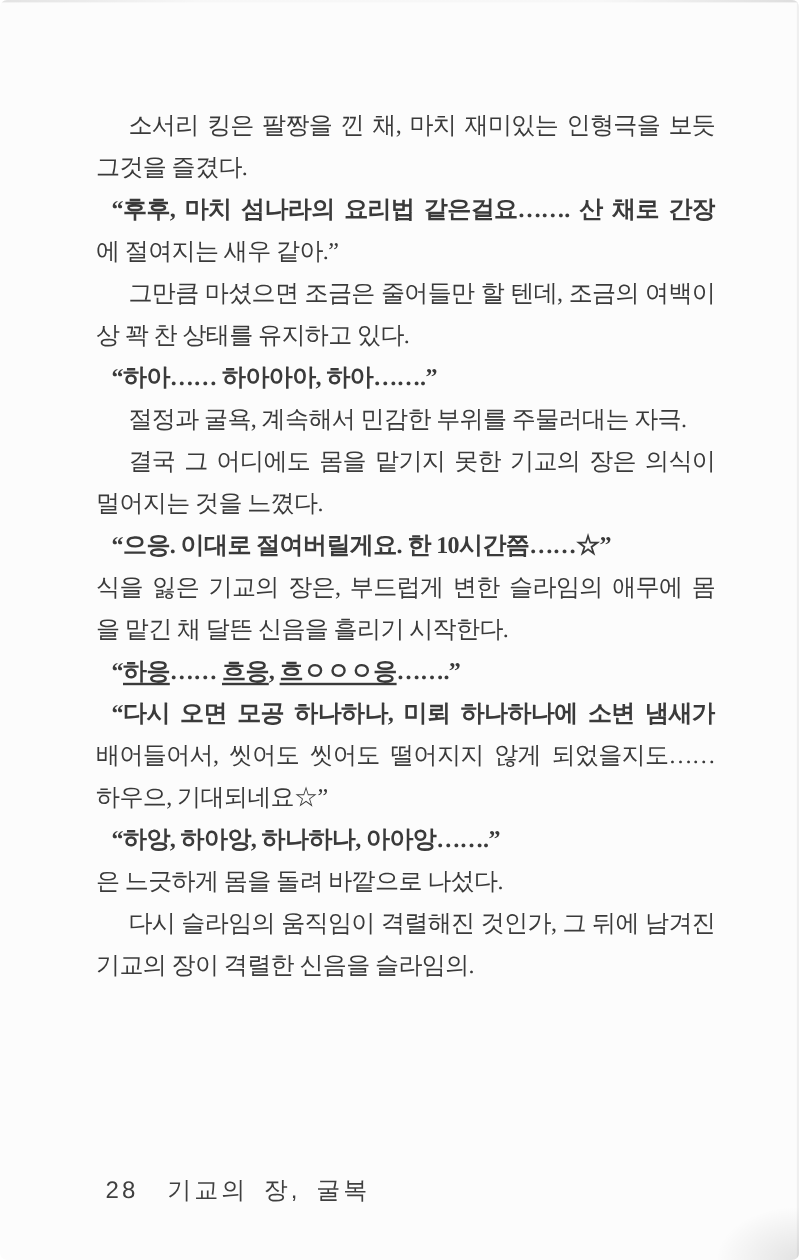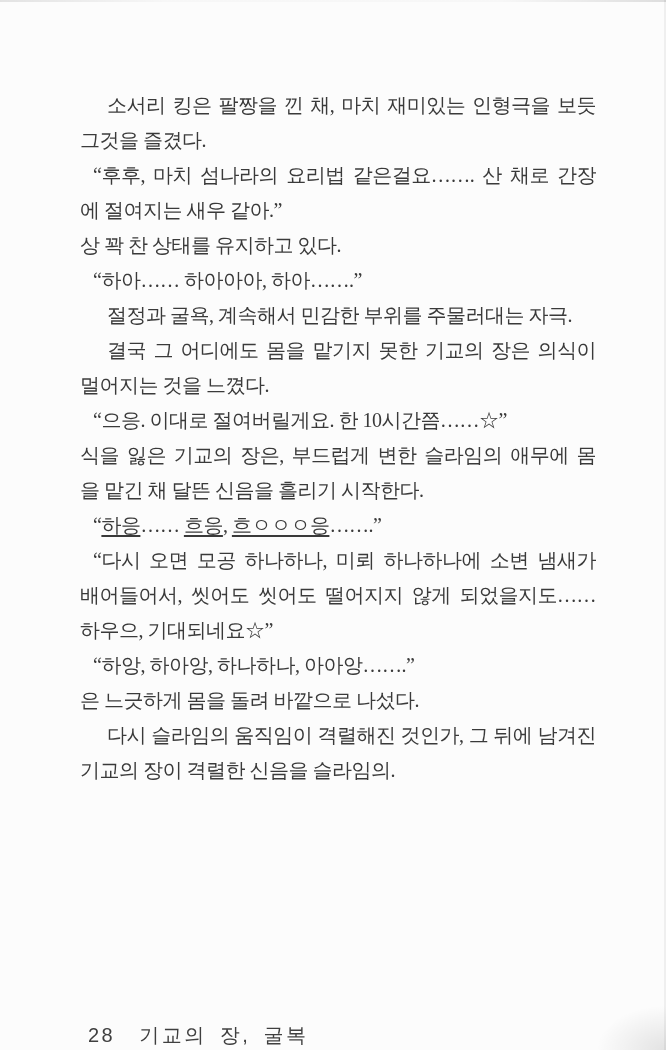--- a/index.html
+++ b/index.html
@@ -8,20 +8,21 @@
     background: #ffffff;
   }
   .page {
     position: relative;
     width: 666px;
     height: 1050px;
     background: #fcfcfc;
     overflow: hidden;
     font-family: "Liberation Serif", "DejaVu Serif", serif;
     color: #3a3a3a;
+    border-radius: 6px;
   }
   
   .edge-top {
     position: absolute; left: 0; top: 0; right: 0; height: 2px;
     background: linear-gradient(90deg, rgba(0,0,0,.10), rgba(0,0,0,.02) 25%, rgba(0,0,0,.02) 75%, rgba(0,0,0,.12));
   }
   .edge-right {
     position: absolute; top: 0; right: 0; width: 2px; height: 100%;
     background: rgba(0,0,0,.05);
   }
@@ -35,29 +36,29 @@
     top: 88px;
     width: 516px;
     font-size: 20px;
     line-height: 35px;
     letter-spacing: -0.5px;
     overflow: hidden;
   }
   .line { text-align: justify; }
   .line.just { text-align-last: justify; }
   .line.ind-p { text-indent: 27px; }
-  .line.ind-q { text-indent: 13px; }
+  .line.ind-q { text-indent: 13px; font-weight: bold; }
   .moan-underline {
     text-decoration: underline;
     text-underline-offset: 3px;
   }
   .footer {
     position: absolute;
     left: 88px;
-    top: 1022px;
+    top: 978px;
     font-family: "Liberation Sans", "DejaVu Sans", sans-serif;
     font-size: 20px;
     color: #3f3f3f;
     letter-spacing: 2.5px;
     word-spacing: 5px;
   }
   .footer .chapter { margin-left: 11px; }
 </style>
 </head>
 <body>
@@ -65,20 +66,21 @@
 <div class="page">
   <div class="edge-top"></div>
   <div class="edge-right"></div>
   <div class="corner-br"></div>
 
   <div class="text-block">
       <div class="line ind-p just"><span>소서리 킹은 팔짱을 낀 채, 마치 재미있는 인형극을 보듯</span></div>
       <div class="line"><span>그것을 즐겼다.</span></div>
       <div class="line ind-q just"><span>“후후, 마치 섬나라의 요리법 같은걸요……. 산 채로 간장</span></div>
       <div class="line"><span>에 절여지는 새우 같아.”</span></div>
+      <div class="line ind-p just"><span>그만큼 마셨으면 조금은 줄어들만 할 텐데, 조금의 여백이</span></div>
       <div class="line"><span>상 꽉 찬 상태를 유지하고 있다.</span></div>
       <div class="line ind-q"><span>“하아…… 하아아아, 하아…….”</span></div>
       <div class="line ind-p"><span>절정과 굴욕, 계속해서 민감한 부위를 주물러대는 자극.</span></div>
       <div class="line ind-p just"><span>결국 그 어디에도 몸을 맡기지 못한 기교의 장은 의식이</span></div>
       <div class="line"><span>멀어지는 것을 느꼈다.</span></div>
       <div class="line ind-q"><span>“으응. 이대로 절여버릴게요. 한 10시간쯤……☆”</span></div>
       <div class="line just"><span>식을 잃은 기교의 장은, 부드럽게 변한 슬라임의 애무에 몸</span></div>
       <div class="line"><span>을 맡긴 채 달뜬 신음을 흘리기 시작한다.</span></div>
       <div class="line ind-q"><span>“</span><span class="moan-underline">하응</span><span>…… </span><span class="moan-underline">흐응</span><span>, </span><span class="moan-underline">흐ㅇㅇㅇ응</span><span>…….”</span></div>
       <div class="line ind-q just"><span>“다시 오면 모공 하나하나, 미뢰 하나하나에 소변 냄새가</span></div>

